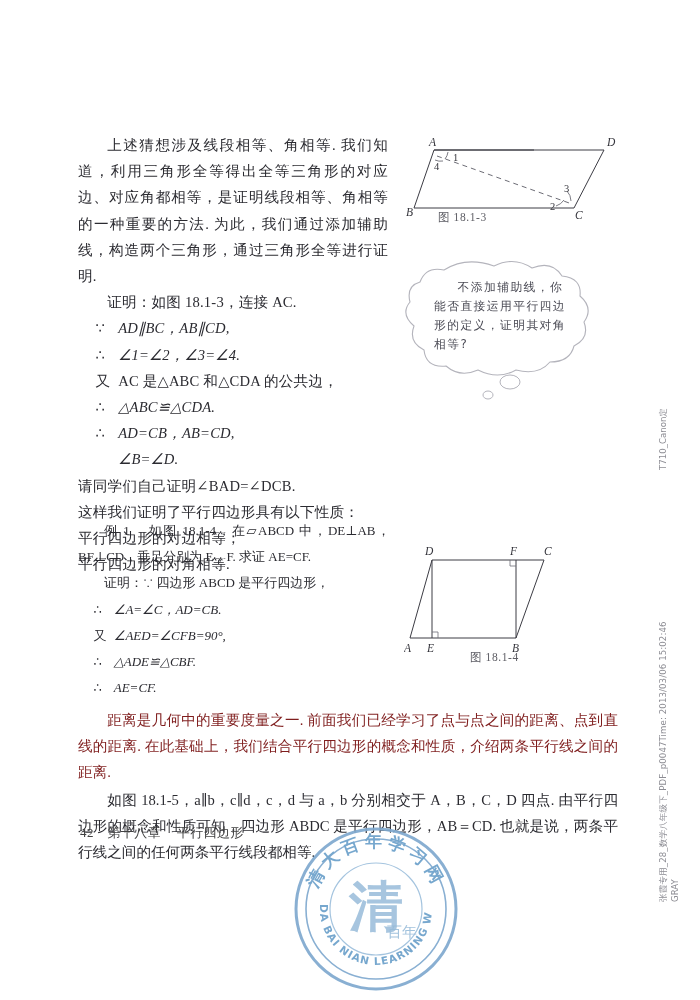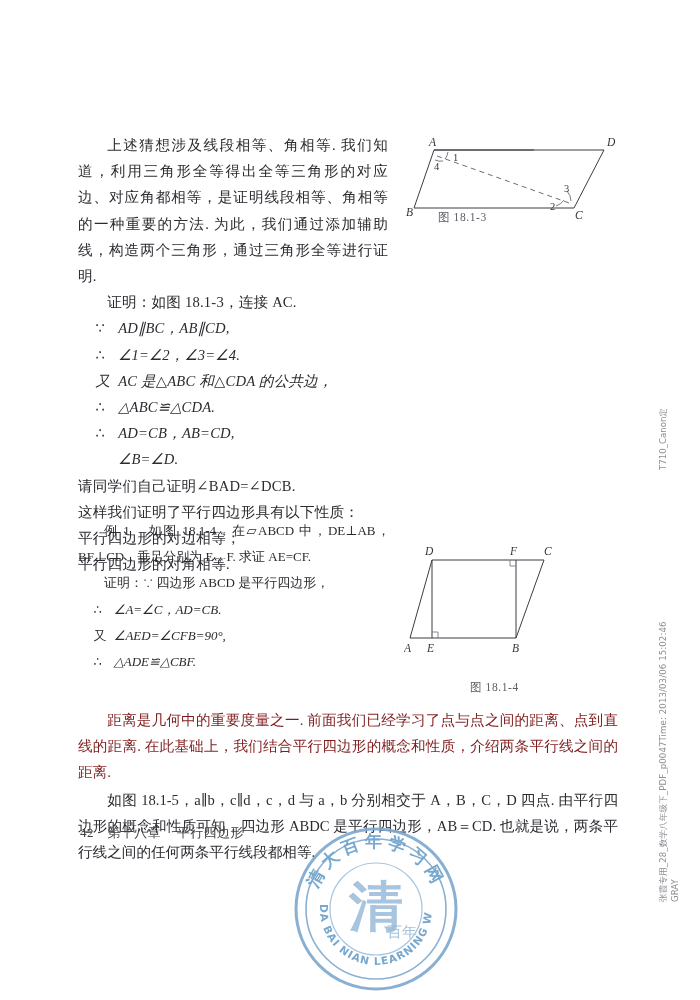--- a/index.html
+++ b/index.html
@@ -74,21 +74,21 @@
   #fig-1813 { left: 404px; top: 134px; width: 220px; height: 100px; }
   #fig-1814 { left: 404px; top: 542px; width: 220px; height: 118px; }
   .fig-caption {
     position: absolute;
     font-size: 11.5px;
     color: #5d5d64;
     letter-spacing: 0.6px;
     font-family: "Liberation Serif", serif;
   }
   #cap-1813 { left: 438px; top: 210px; }
-  #cap-1814 { left: 438px; top: 680px; padding-left: 32px; }
+  #cap-1814 { left: 438px; top: 650px; padding-left: 32px; }
 
   
   .bubble {
     position: absolute;
     color: #4b4b55;
     font-size: 11.8px;
     line-height: 19px;
     letter-spacing: 1.4px;
     font-family: "DejaVu Sans", sans-serif;
   }
@@ -165,21 +165,21 @@
   <div id="left-col">
 
     <p class="para indent2">上述猜想涉及线段相等、角相等. 我们知道，利用三角形全等得出全等三角形的对应边、对应角都相等，是证明线段相等、角相等的一种重要的方法. 为此，我们通过添加辅助线，构造两个三角形，通过三角形全等进行证明.</p>
 
     <span class="mathline" style="padding-left:2em;">证明：如图 18.1-3，连接 AC.</span>
 
     <span class="mathline" style="padding-left:1.2em;"><span class="sym">∵</span><span class="ital">AD∥BC，AB∥CD,</span></span>
 
     <span class="mathline" style="padding-left:1.2em;"><span class="sym">∴</span><span class="ital">∠1=∠2，∠3=∠4.</span></span>
 
-    <span class="mathline" style="padding-left:1.2em;font-style:italic;"><span class="sym">又</span><span>AC 是△ABC 和△CDA 的公共边，</span></span>
+    <span class="mathline" style="padding-left:1.2em;"><span class="sym">又</span><span>AC 是△ABC 和△CDA 的公共边，</span></span>
 
     <span class="mathline" style="padding-left:1.2em;"><span class="sym">∴</span><span class="ital">△ABC≌△CDA.</span></span>
 
     <span class="mathline" style="padding-left:1.2em;"><span class="sym">∴</span><span class="ital">AD=CB，AB=CD,</span></span>
 
     <span class="mathline" style="padding-left:1.2em;"><span class="sym"></span><span class="ital">∠B=∠D.</span></span>
 
     <span class="blk">请同学们自己证明∠BAD=∠DCB.</span>
     <span class="blk">这样我们证明了平行四边形具有以下性质：</span>
     <span class="blk">平行四边形的对边相等；</span>
@@ -190,20 +190,21 @@
     <p class="para indent2" style="margin:0;"><span>例 1</span>&nbsp;&nbsp;&nbsp;&nbsp;<span>如图 18.1-4，在▱ABCD 中，DE⊥AB，BF⊥CD，垂足分别为 E，F. 求证 AE=CF.</span></p>
 
     <span class="mathline" style="padding-left:2em;">证明：∵   四边形 ABCD 是平行四边形，</span>
 
     <span class="mathline" style="padding-left:1.2em;"><span class="sym">∴</span><span class="ital">∠A=∠C，AD=CB.</span></span>
 
     <span class="mathline" style="padding-left:1.2em;"><span class="sym">又</span><span class="ital">∠AED=∠CFB=90°,</span></span>
 
     <span class="mathline" style="padding-left:1.2em;"><span class="sym">∴</span><span class="ital">△ADE≌△CBF.</span></span>
 
+    <span class="mathline" style="padding-left:1.2em;"><span class="sym">∴</span><span class="ital">AE=CF.</span></span>
   </div>
 
   <p id="para-distance" class="indent2">距离是几何中的重要度量之一. 前面我们已经学习了点与点之间的距离、点到直线的距离. 在此基础上，我们结合平行四边形的概念和性质，介绍两条平行线之间的距离.</p>
   <p id="para-1815" class="indent2">如图 18.1-5，a∥b，c∥d，c，d 与 a，b 分别相交于 A，B，C，D 四点. 由平行四边形的概念和性质可知，四边形 ABDC 是平行四边形，AB＝CD. 也就是说，两条平行线之间的任何两条平行线段都相等.</p>
 
   <div class="figure" id="fig-1813">
     <svg width="220" height="100" viewBox="0 0 220 100">
       <g stroke="#3c3c44" stroke-width="1" fill="none">
         <path d="M30 16 L130 16"></path>
         <path d="M30 16 L130 16 L200 16"></path>
@@ -253,20 +254,32 @@
         <text x="106" y="13">F</text>
         <text x="140" y="13">C</text>
         <text x="0" y="110">A</text>
         <text x="23" y="110">E</text>
         <text x="108" y="110">B</text>
       </g>
     </svg>
   </div>
   <div class="fig-caption" id="cap-1814">图 18.1-4</div>
 
+  <div class="bubble" id="bubble-1">
+    <svg class="bubble-svg" width="214" height="150" viewBox="0 0 214 150">
+      <path d="M40 18 Q22 14 16 30 Q2 34 6 50 Q-4 62 10 74 Q4 90 20 98
+               Q22 116 42 114 Q56 126 74 118 Q94 128 112 118
+               Q134 124 146 110 Q166 110 170 94 Q186 86 180 70
+               Q190 56 176 44 Q178 26 158 24 Q148 8 128 16
+               Q110 4 90 14 Q62 4 40 18 Z" fill="none" stroke="#b4b4bc" stroke-width="1.1"></path>
+      <ellipse cx="106" cy="130" rx="10" ry="7" fill="none" stroke="#b4b4bc" stroke-width="1"></ellipse>
+      <ellipse cx="84" cy="143" rx="5" ry="4" fill="none" stroke="#b4b4bc" stroke-width="1"></ellipse>
+    </svg>
+    <div class="bubble-text">不添加辅助线，你能否直接运用平行四边形的定义，证明其对角相等?</div>
+  </div>
 
 
   <div id="watermark">
     <svg width="168" height="168" viewBox="0 0 168 168">
       <defs>
         <path id="arcTop" d="M 22 84 A 62 62 0 0 1 146 84" fill="none"></path>
         <path id="arcBottom" d="M 28 84 A 56 56 0 0 0 140 84" fill="none"></path>
       </defs>
       <circle cx="84" cy="84" r="80" fill="none" stroke="#7fa9cf" stroke-width="3"></circle>
       <circle cx="84" cy="84" r="70" fill="none" stroke="#7fa9cf" stroke-width="1.6"></circle>

